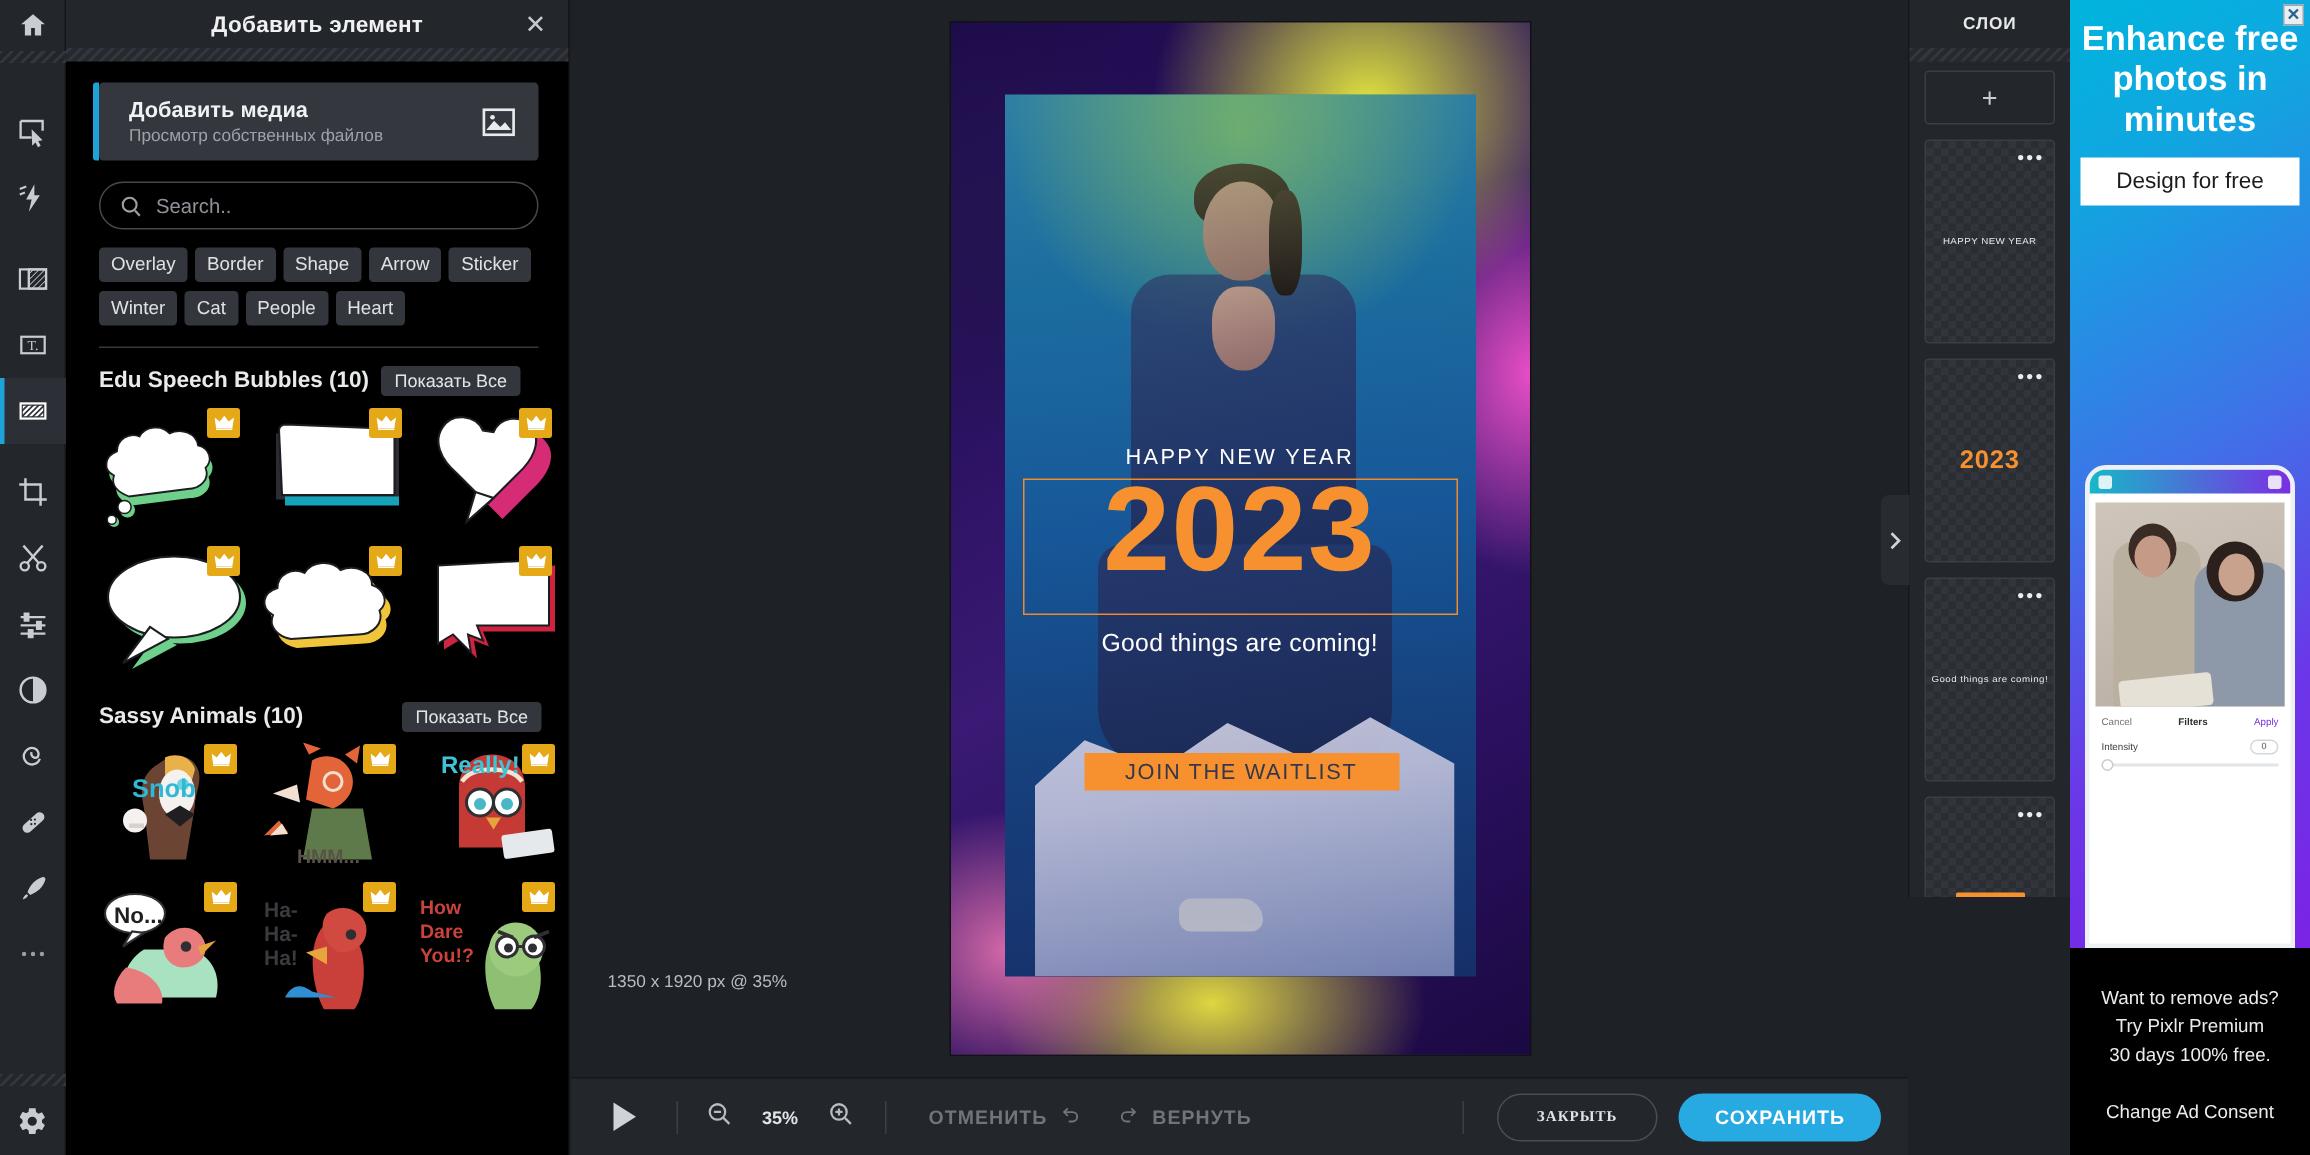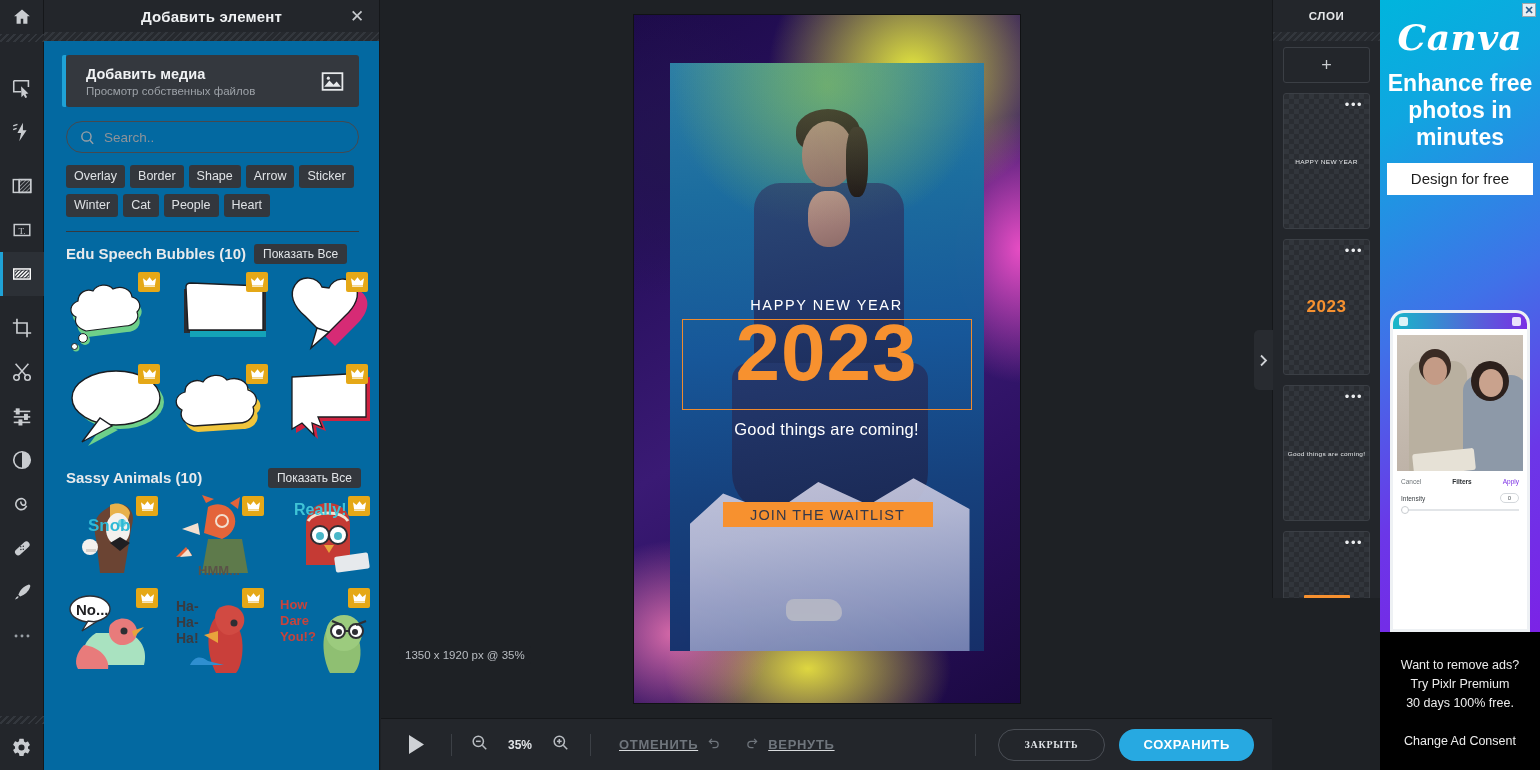--- a/index.html
+++ b/index.html
@@ -38,21 +38,21 @@
   .tb-btn.active::before {
     content:''; position: absolute; left: 0; top: 0; bottom: 0; width: 3px; background: #1fa2d6;
   }
   .tb-btn svg { display:block; }
   .tb-spacer { flex: 1; }
   .tb-gear { width: 44px; height: 46px; display:flex; align-items:center; justify-content:center;}
 
   
   .panel {
     position: absolute; left: 44px; top: 0; width: 336px; height: 770px;
-    background: #0369a1;
+    background: #000000;
     border-right: 1px solid #15171a;
     display: flex; flex-direction: column;
   }
   .panel-head {
     height: 32px; display: flex; align-items: center; justify-content: center;
     position: relative; background: #23262b;
   }
   .panel-title { font-size: 15px; font-weight: bold; color: #eef0f2; letter-spacing: .2px;}
   .panel-close {
     position: absolute; right: 12px; top: 50%; transform: translateY(-50%);
@@ -796,21 +796,21 @@
         <svg width="19" height="19" viewBox="0 0 24 24" fill="none" stroke="#b8bcc1" stroke-width="1.9">
           <circle cx="10.5" cy="10.5" r="6.5"></circle>
             <line x1="15.5" y1="15.5" x2="20.5" y2="20.5"></line>
           <line x1="7.5" y1="10.5" x2="13.5" y2="10.5"></line>
             <line x1="10.5" y1="7.5" x2="10.5" y2="13.5"></line>
         </svg>
       </span>
     </div>
     <div class="bb-sep" style="margin-left:20px;"></div>
 
-    <div class="bb-undo-group" style="margin-left:10px;text-decoration:underline;">
+    <div class="bb-undo-group" style="margin-left:10px;">
       <span class="bb-act">
         <span>ОТМЕНИТЬ</span>
         <svg width="15" height="15" viewBox="0 0 24 24" fill="none" stroke="#6f757c" stroke-width="2">
           <path d="M8 7H16a5 5 0 0 1 0 10h-4"></path>
             <path d="M11 3L7 7l4 4"></path>
         </svg>
       </span>
       <span class="bb-act">
         <svg width="15" height="15" viewBox="0 0 24 24" fill="none" stroke="#6f757c" stroke-width="2">
           <path d="M16 7H8a5 5 0 0 0 0 10h4"></path>
@@ -860,21 +860,20 @@
           <i class="h"></i>
           <i class="b"></i>
         </span>
       </div>
     </div>
   </div>
 
   <div class="adpanel">
     <div class="ad-top">
       <div class="ad-close">✕</div>
-      <div class="ad-logo">Canva</div>
       <div class="ad-head">Enhance free photos in minutes</div>
       <div class="ad-btn">Design for free</div>
 
       <div class="ad-phone">
         <div class="ph-bar">
           <i class="ph-ic"></i>
           <i class="ph-ic"></i>
         </div>
         <div class="ph-img">
           <i class="ph-p1"></i>

